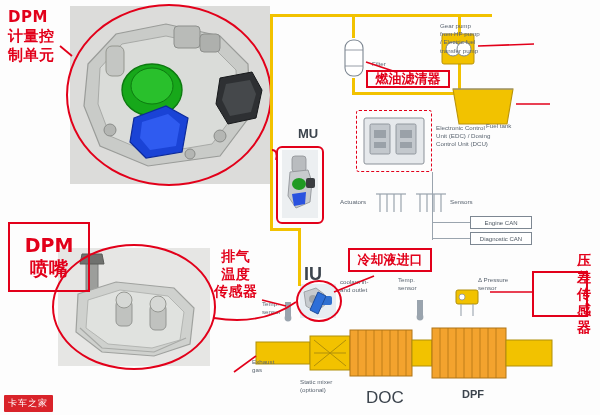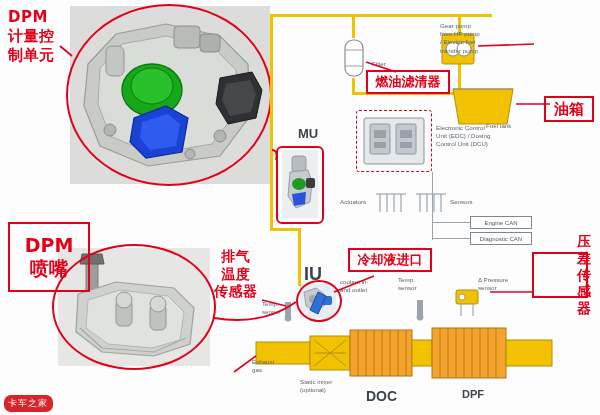--- a/index.html
+++ b/index.html
@@ -91,21 +91,21 @@
   
   .watermark{
     position:absolute;
     left:4px;bottom:3px;
     background:#d9232a;
     color:#fff;
     font-size:9px;
     padding:2px 5px 2px 4px;
     letter-spacing:1px;
     font-family:"DejaVu Sans","Liberation Sans",sans-serif;
-    border-radius:7px;
+    border-radius:1px;
     margin-top:31px;
   }
 </style>
 </head>
 <body>
 
 <div id="stage">
 
   <div class="photo" style="left:70px;top:6px;width:200px;height:178px;background:#d6d6d4;">
     <svg width="200" height="178" viewBox="0 0 200 178">
@@ -317,21 +317,21 @@
   </svg>
   <div class="sch-text" style="left:478px;top:276px;width:46px;">Δ Pressure
 sensor</div>
 
   <div class="sch-text" style="left:252px;top:358px;width:40px;">Exhaust
 gas</div>
 
   <div class="sch-text" style="left:300px;top:378px;width:50px;">Static mixer
 (optional)</div>
 
-  <div class="abs" style="left:366px;top:388px;color:#3c444d;font-size:14px;font-weight:bold;">DOC</div>
+  <div class="abs" style="left:366px;top:388px;color:#3c444d;font-size:17px;font-weight:normal;">DOC</div>
   <div class="abs" style="left:462px;top:388px;color:#3c444d;font-size:11px;font-weight:bold;">DPF</div>
 
   <svg class="abs" style="left:0;top:0;" width="600" height="415">
 
     <line x1="60" y1="46" x2="72" y2="56" stroke="#e2001a" stroke-width="1.8"></line>
 
     <path d="M214,318 Q262,326 296,302" stroke="#e2001a" stroke-width="1.8" fill="none"></path>
 
     <path d="M272,150 Q278,150 276,160" stroke="#e2001a" stroke-width="1.8" fill="none"></path>
 
@@ -351,30 +351,29 @@
     <line x1="234" y1="372" x2="256" y2="356" stroke="#e2001a" stroke-width="1.6"></line>
   </svg>
 
   <div class="cn-label" style="left:8px;top:8px;font-size:15px;">DPM
 计量控
 制单元</div>
 
   <div class="cn-box" style="left:8px;top:222px;width:82px;height:70px;font-size:19px;">DPM
 喷嘴</div>
 
-  <div class="cn-box" style="left:366px;top:70px;width:84px;height:24px;font-size:13px;">燃油滤清器</div>
-
-
-  <div class="cn-box" style="left:544px;top:96px;width:50px;height:26px;font-size:15px;">油箱</div>
+  <div class="cn-box" style="left:366px;top:70px;width:84px;height:18px;font-size:13px;">燃油滤清器</div>
+
+
 
   <div class="cn-label" style="left:214px;top:248px;font-size:14px;text-align:center;">排气
 温度
 传感器</div>
 
   <div class="cn-box" style="left:348px;top:248px;width:84px;height:24px;font-size:13px;">冷却液进口</div>
 
-  <div class="cn-box" style="left:532px;top:252px;width:56px;height:46px;font-size:14px;padding-left:48px;">压差
+  <div class="cn-box" style="left:532px;top:271px;width:56px;height:46px;font-size:14px;padding-left:48px;">压差
 传感器</div>
 
 
   <div class="watermark">卡车之家</div>
 
 </div>
 
 </body></html>

